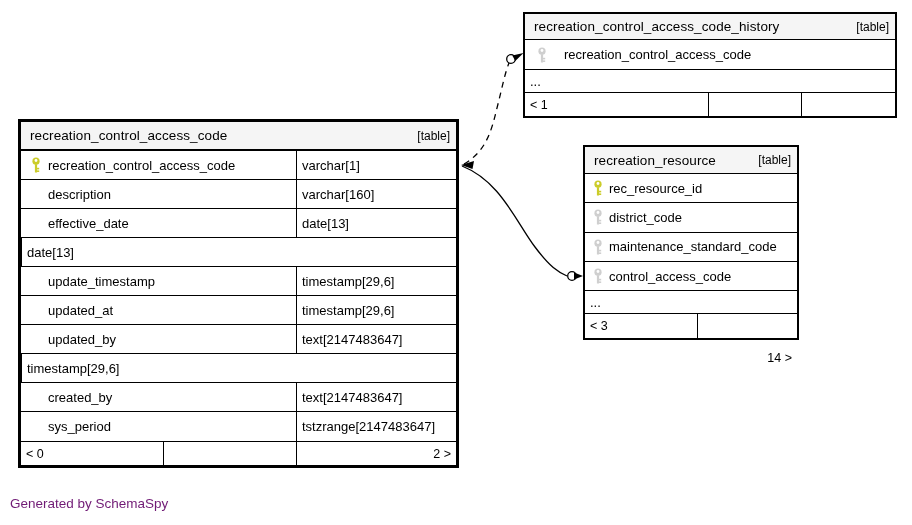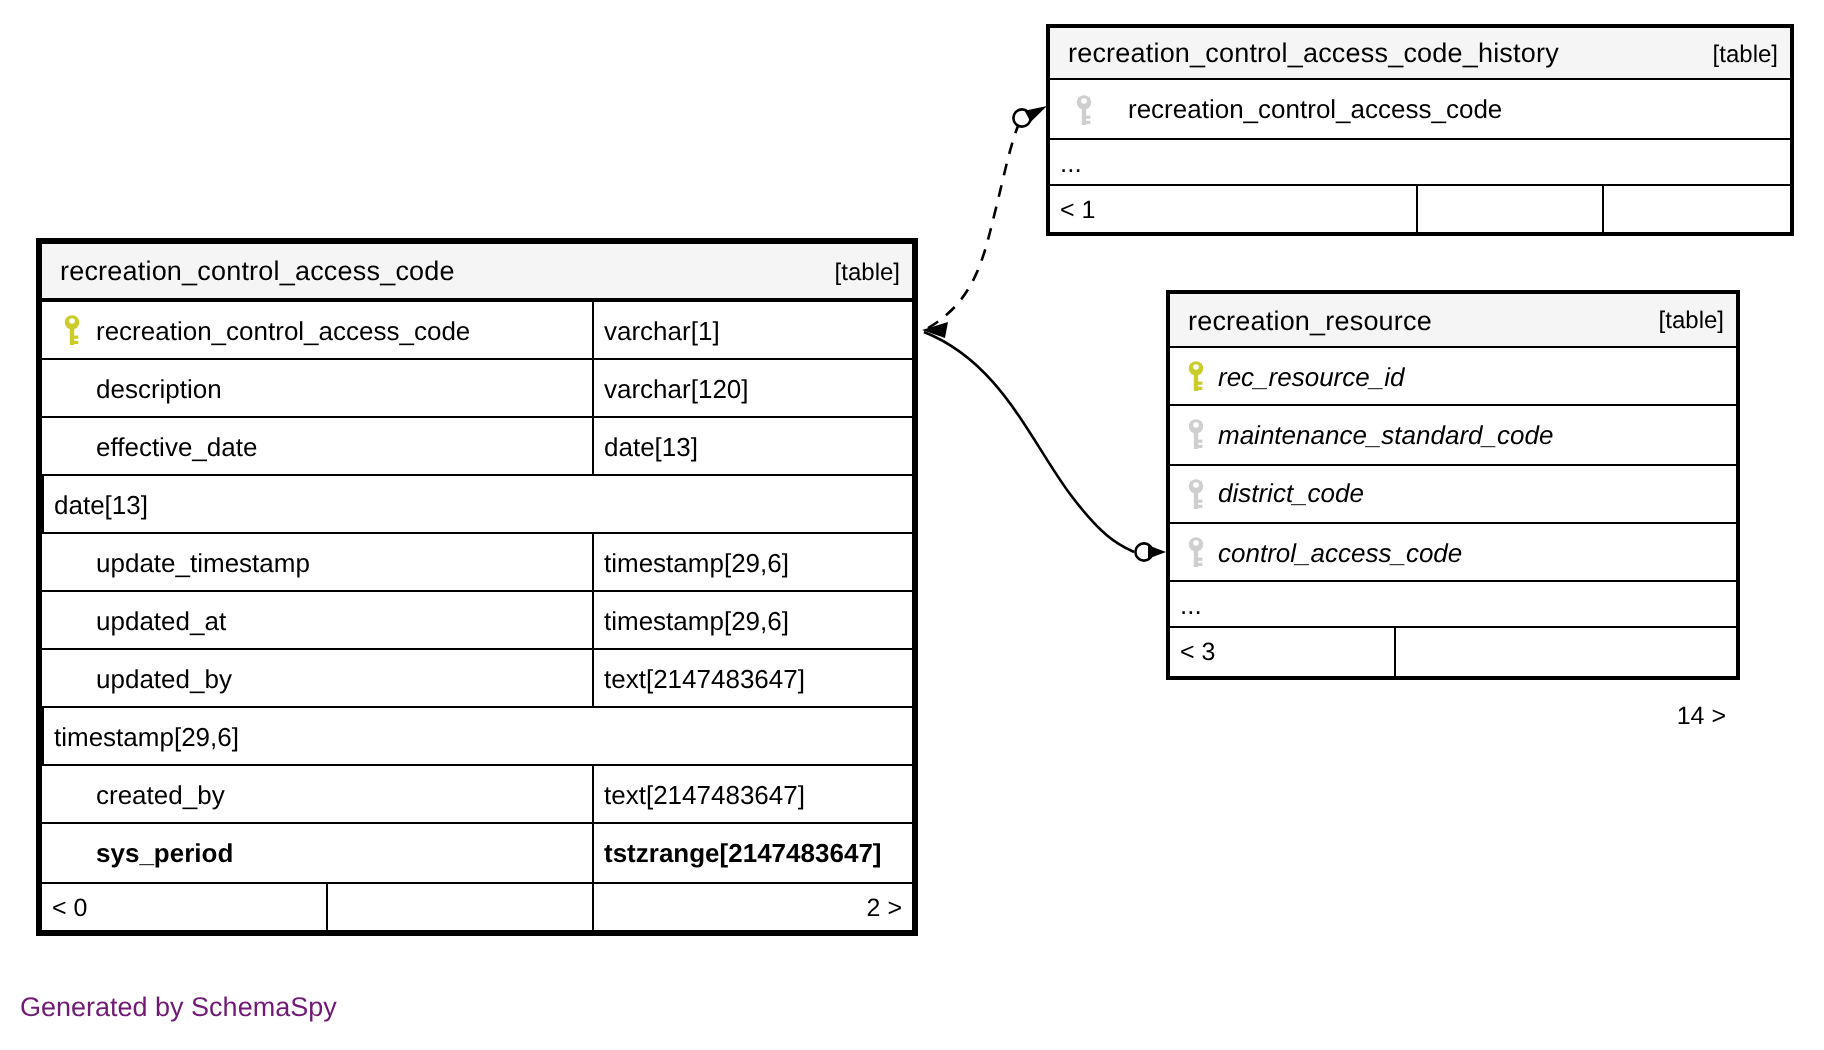--- a/index.html
+++ b/index.html
@@ -48,23 +48,23 @@
   .t-history .thead{height:26px;border-bottom-width:1px;}
   .t-history .trow{height:30px;}
   .t-history .cicon{margin:0 17px 0 12px;}
   .t-history .ellipsis-row{height:23px;}
   .t-history .tfoot{height:23px;}
   .t-history .f1{flex:0 0 183px;}
   .t-history .f2{flex:0 0 93px;}
   .t-history .f3{flex:1;}
 
   
-  .t-resource{left:583px;top:145px;width:287px;}
+  .t-resource{left:583px;top:145px;width:216px;}
   .t-resource .thead{height:27px;border-bottom-width:1px;}
-  .t-resource .trow{height:29.3px;font-style:italic;}
+  .t-resource .trow{height:29.3px;}
   .t-resource .cicon{margin:0 6px 0 8px;}
   .t-resource .ellipsis-row{height:23px;}
   .t-resource .tfoot{height:24px;}
   .t-resource .f1{flex:0 0 112px;}
   .t-resource .f2{flex:0 0 60px;}
   .t-resource .f3{flex:1;margin-top:44px;}
 
   .generated-note{position:absolute;left:10px;top:496px;font-size:13.5px;color:#701a75;z-index:2;}
 </style>
 </head>
@@ -103,21 +103,21 @@
       <span class="cname">recreation_control_access_code</span>
     </div>
     <span class="ctype">varchar[1]</span>
   </div>
 
   <div class="trow">
     <div class="cfirst">
         <span class="cicon empty"></span>
       <span class="cname">description</span>
       </div>
-    <span class="ctype">varchar[120]</span>
+    <span class="ctype">varchar[160]</span>
   </div>
   <div class="trow">
     <div class="cfirst">
         <span class="cicon empty"></span>
       <span class="cname">effective_date</span>
       </div>
     <span class="ctype">date[13]</span>
   </div>
   <div class="trow">
     <span class="ctype">date[13]</span>
@@ -146,21 +146,21 @@
   <div class="trow">
     <span class="ctype">timestamp[29,6]</span>
   </div>
   <div class="trow">
     <div class="cfirst">
         <span class="cicon empty"></span>
       <span class="cname">created_by</span>
       </div>
     <span class="ctype">text[2147483647]</span>
   </div>
-  <div class="trow" style="border-bottom:none;font-weight:bold;">
+  <div class="trow" style="border-bottom:none;">
     <div class="cfirst">
         <span class="cicon empty"></span>
       <span class="cname">sys_period</span>
       </div>
     <span class="ctype">tstzrange[2147483647]</span>
   </div>
 
   <div class="tfoot">
     <span class="fcell f1">&lt; 0</span>
     <span class="fcell f2"></span>
@@ -213,33 +213,33 @@
   <div class="trow">
     <span class="cicon">
       <svg width="10" height="16" viewBox="0 0 10 16">
           <circle cx="5" cy="4.2" r="3.6" fill="#cfcfcf"></circle>
           <circle cx="5" cy="3.5" r="1.4" fill="#fff"></circle>
           <rect x="3.9" y="7.2" width="2.2" height="8.3" fill="#cfcfcf"></rect>
           <rect x="6" y="10.8" width="2.2" height="1.6" fill="#cfcfcf"></rect>
           <rect x="6" y="13.4" width="2.2" height="1.6" fill="#cfcfcf"></rect>
         </svg>
     </span>
+    <span class="cname">district_code</span>
+  </div>
+  <div class="trow">
+    <span class="cicon">
+      <svg width="10" height="16" viewBox="0 0 10 16">
+          <circle cx="5" cy="4.2" r="3.6" fill="#cfcfcf"></circle>
+          <circle cx="5" cy="3.5" r="1.4" fill="#fff"></circle>
+          <rect x="3.9" y="7.2" width="2.2" height="8.3" fill="#cfcfcf"></rect>
+          <rect x="6" y="10.8" width="2.2" height="1.6" fill="#cfcfcf"></rect>
+          <rect x="6" y="13.4" width="2.2" height="1.6" fill="#cfcfcf"></rect>
+        </svg>
+    </span>
     <span class="cname">maintenance_standard_code</span>
-  </div>
-  <div class="trow">
-    <span class="cicon">
-      <svg width="10" height="16" viewBox="0 0 10 16">
-          <circle cx="5" cy="4.2" r="3.6" fill="#cfcfcf"></circle>
-          <circle cx="5" cy="3.5" r="1.4" fill="#fff"></circle>
-          <rect x="3.9" y="7.2" width="2.2" height="8.3" fill="#cfcfcf"></rect>
-          <rect x="6" y="10.8" width="2.2" height="1.6" fill="#cfcfcf"></rect>
-          <rect x="6" y="13.4" width="2.2" height="1.6" fill="#cfcfcf"></rect>
-        </svg>
-    </span>
-    <span class="cname">district_code</span>
   </div>
   <div class="trow">
     <span class="cicon">
       <svg width="10" height="16" viewBox="0 0 10 16">
           <circle cx="5" cy="4.2" r="3.6" fill="#cfcfcf"></circle>
           <circle cx="5" cy="3.5" r="1.4" fill="#fff"></circle>
           <rect x="3.9" y="7.2" width="2.2" height="8.3" fill="#cfcfcf"></rect>
           <rect x="6" y="10.8" width="2.2" height="1.6" fill="#cfcfcf"></rect>
           <rect x="6" y="13.4" width="2.2" height="1.6" fill="#cfcfcf"></rect>
         </svg>

